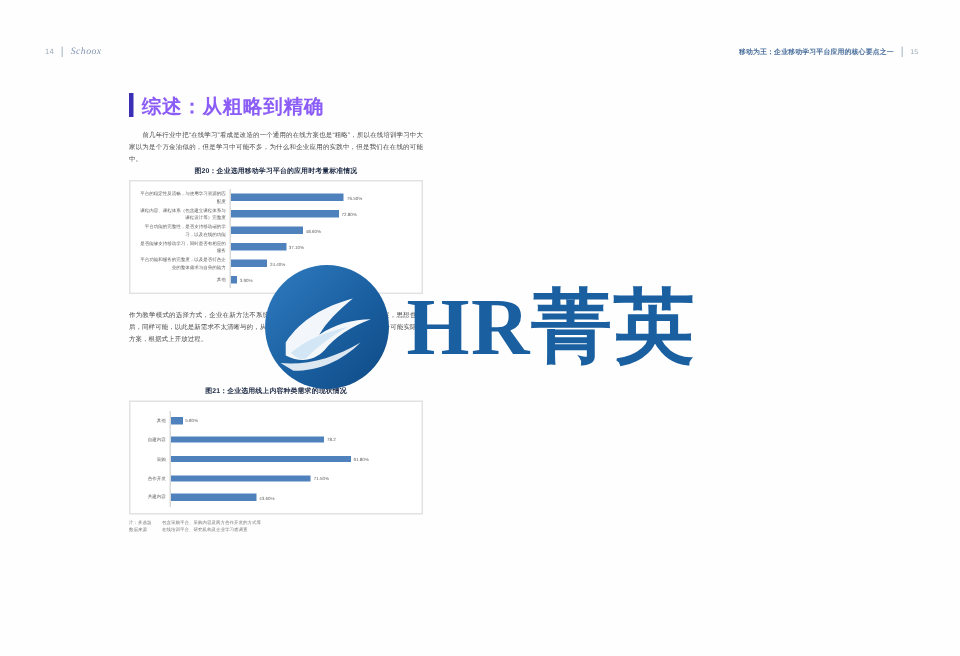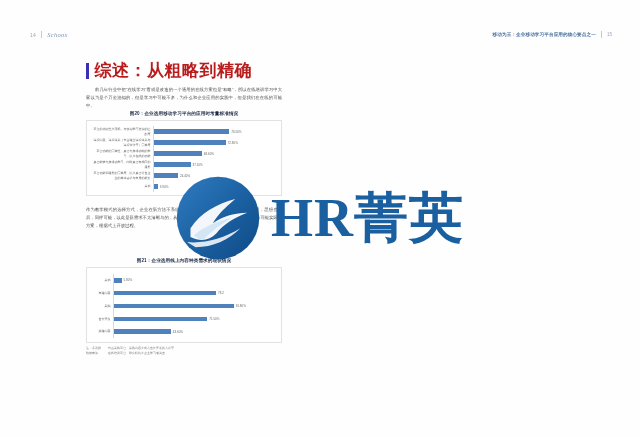--- a/index.html
+++ b/index.html
@@ -92,23 +92,23 @@
     display: flex;
     align-items: center;
     gap: 6px;
   }
   .sec-head .bar {
     width: 2.5px;
     height: 16px;
     background: #3b2fb5;
   }
   .sec-head .txt {
-    font-size: 17px;
+    font-size: 13px;
     font-weight: bold;
-    color: #b91c1c;
+    color: #8b5cf6;
     letter-spacing: .5px;
     line-height: 1;
   }
 
   
   .para {
     position: absolute;
     font-size: 4.3px;
     line-height: 1.85;
     color: #4a4a4a;

